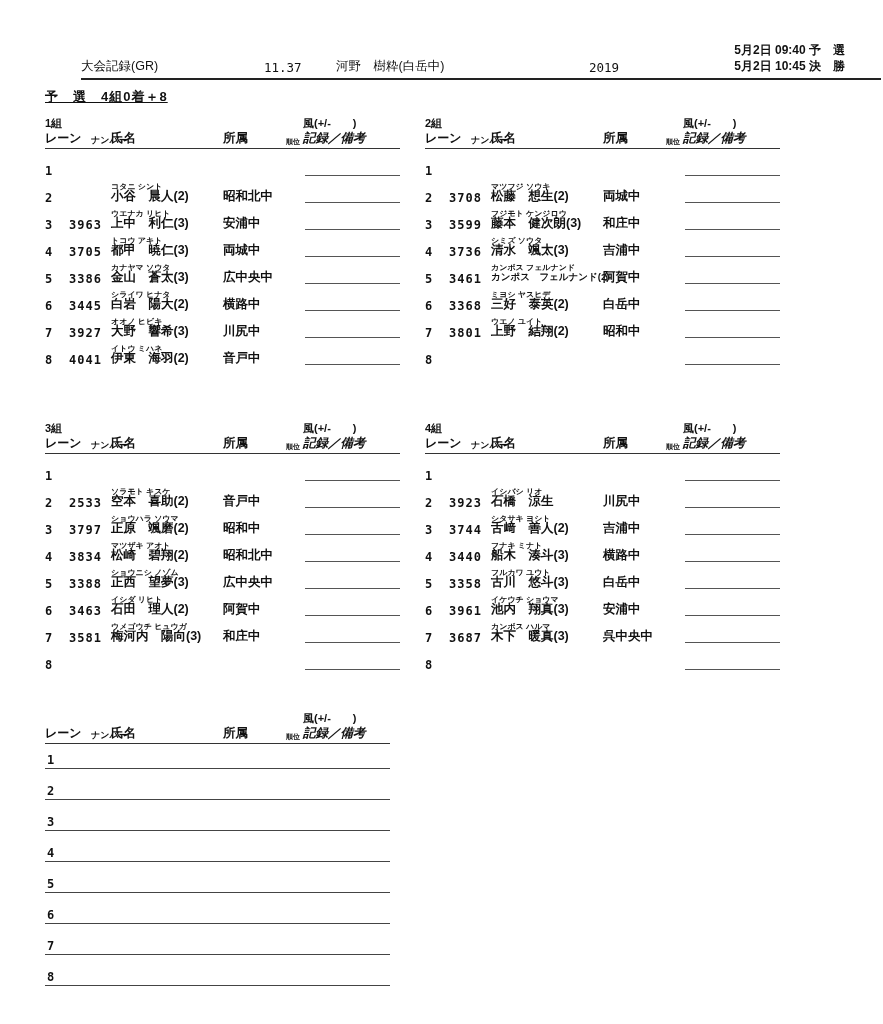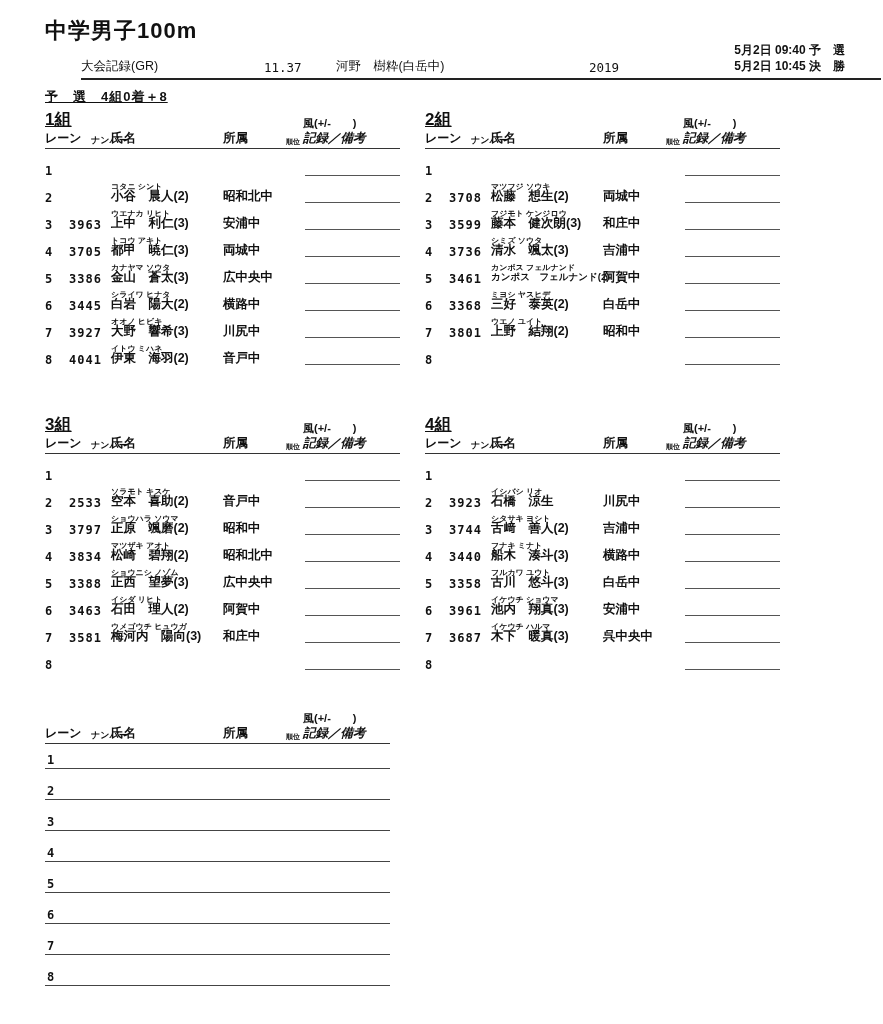--- a/index.html
+++ b/index.html
@@ -18,21 +18,21 @@
   .rec-holder{left:255px;}
   .rec-year{left:508px;}
   .round-note{position:absolute;left:45px;top:88px;font-size:13px;font-weight:700;letter-spacing:1px;text-decoration:underline;}
 
   .heat{position:absolute;width:355px;font-size:12px;font-weight:600;}
   .pos-0{left:45px;top:114px;}
   .pos-1{left:425px;top:114px;}
   .pos-2{left:45px;top:419px;}
   .pos-3{left:425px;top:419px;}
   .heat-top{position:relative;height:17px;}
-  .heat-label{position:absolute;left:0;bottom:0;font-size:17px;font-weight:700;text-decoration:underline;}
+  .heat-label{position:absolute;left:0;bottom:0;font-size:11px;font-weight:700;}
   .h-wind{position:absolute;left:258px;bottom:0;font-size:11px;white-space:nowrap;}
   .heat-header{position:relative;height:17px;border-bottom:1.5px solid #333;}
   .heat-header span{position:absolute;bottom:1px;white-space:nowrap;}
   .h-lane{left:0;font-size:12px;}
   .h-num{left:26px;font-size:9px;padding-left:20px;}
   .h-name{left:66px;font-size:12.5px;}
   .h-team{left:178px;font-size:12.5px;}
   .h-rank{left:241px;font-size:7px;bottom:2px;}
   .h-rec{left:258px;font-size:12.5px;font-style:italic;}
   .lanes{margin-top:5px;}
@@ -52,21 +52,20 @@
   .final .heat-header{border-bottom:1.5px solid #333;}
   .final-row{position:relative;height:31px;}
   .f-lane{position:absolute;left:2px;bottom:8px;font-size:12px;}
   .f-line{position:absolute;left:0;right:0;bottom:6px;border-bottom:1.5px solid #444;}
 </style>
 </head>
 <body>
 
 <div class="page">
 
-  <div class="page-title">中学男子100m</div>
 
   <div class="schedule">
     <div>5月2日 09:40 予　選</div>
     <div>5月2日 10:45 決　勝</div>
   </div>
 
   <div class="record-bar">
     <span class="rec-label">大会記録(GR)</span>
     <span class="rec-mark mono">11.37</span>
     <span class="rec-holder">河野　樹粋(白岳中)</span>
@@ -374,21 +373,21 @@
             <span class="c-lane mono">6</span>
             <span class="c-num mono">3961</span>
             <span class="c-kana">イケウチ ショウマ</span>
             <span class="c-name">池内　翔真(3)</span>
             <span class="c-team">安浦中</span>
             <span class="rec-line"></span>
           </div>
           <div class="lane-row">
             <span class="c-lane mono">7</span>
             <span class="c-num mono">3687</span>
-            <span class="c-kana">イケウチ ハルマ</span>
+            <span class="c-kana">カンボス ハルマ</span>
             <span class="c-name">木下　暖真(3)</span>
             <span class="c-team">呉中央中</span>
             <span class="rec-line"></span>
           </div>
           <div class="lane-row">
             <span class="c-lane mono">8</span>
             <span class="c-num mono"></span>
             <span class="c-kana"></span>
             <span class="c-name"></span>
             <span class="c-team"></span>

